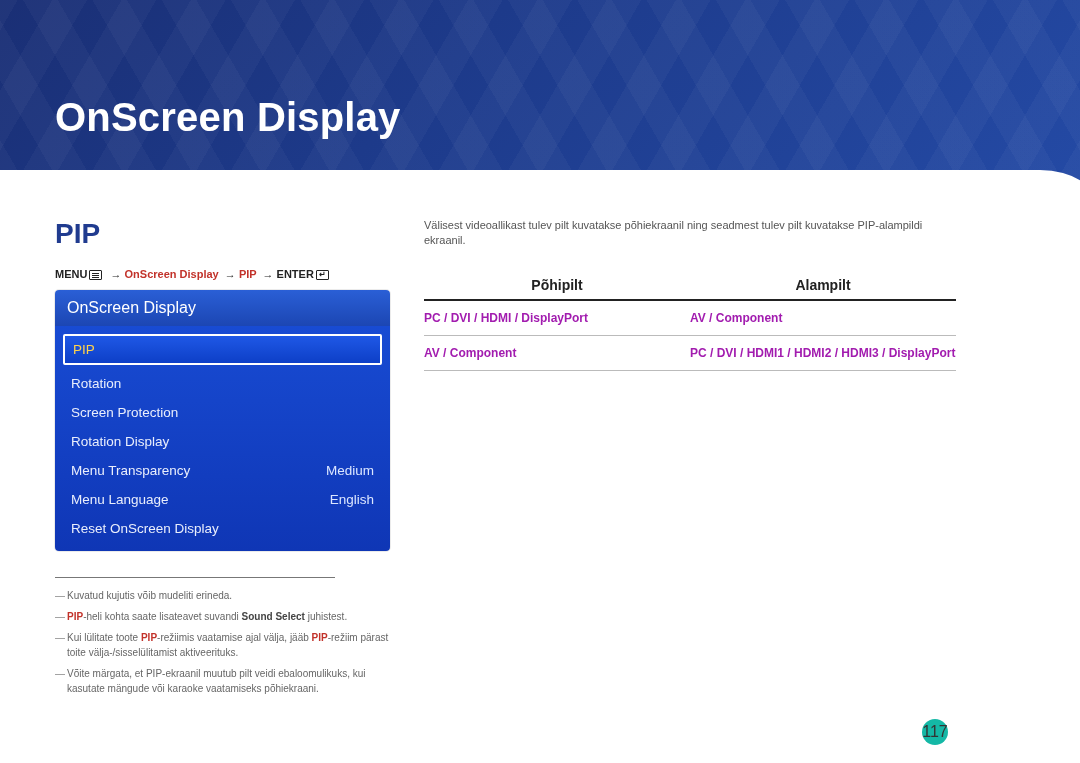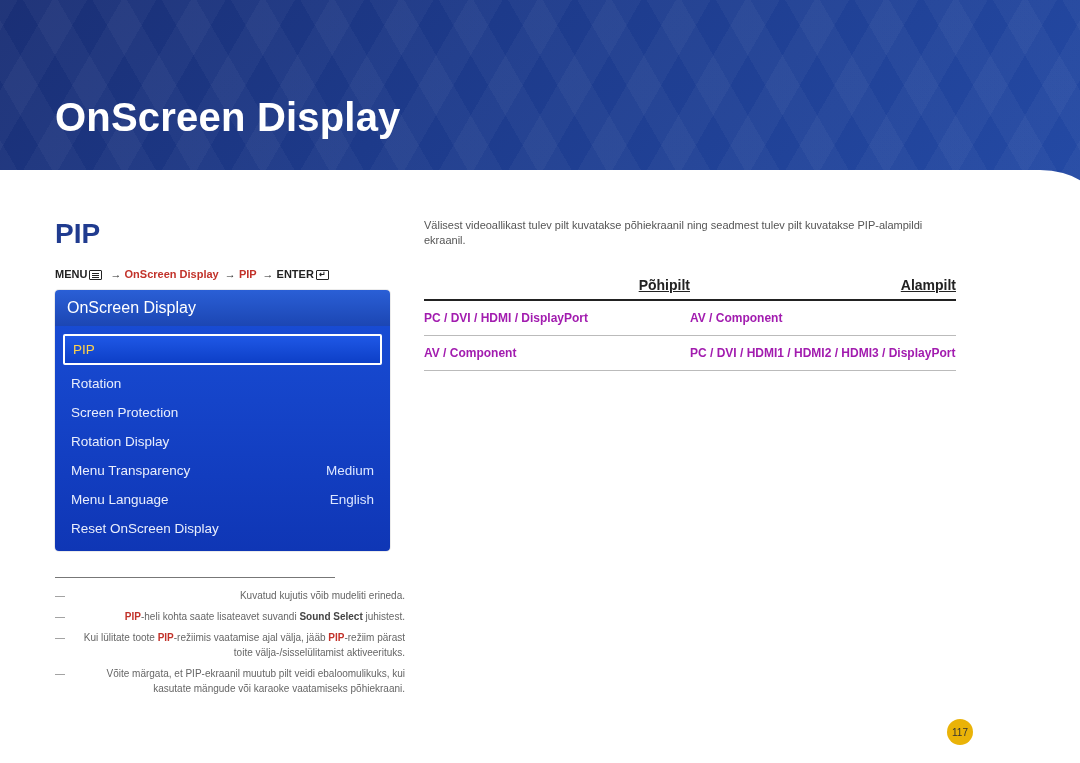--- a/index.html
+++ b/index.html
@@ -100,59 +100,58 @@
     background: linear-gradient(#1f58e6, #0d3fc7);
     border: 2px solid #fff;
     color: #ffd24a;
     margin-bottom: 4px;
     padding: 6px 8px;
   }
   .osd-row .val { color: #dbe6ff; }
 
   .rule { border: none; border-top: 1px solid #777; margin: 26px 0 10px; width: 280px; }
 
-  .notes { font-size: 10px; color: #666; line-height: 1.5; width: 350px; text-align: right; }
+  .notes { font-size: 10px; color: #666; line-height: 1.5; width: 350px; }
   .notes .note { position: relative; padding-left: 12px; margin-bottom: 6px; }
   .notes .note::before { content: "―"; position: absolute; left: 0; top: 0; color: #888; }
   .notes .hl { color: #c2322a; font-weight: 700; }
   .notes b { color: #444; font-weight: 700; }
 
   
   .h2 { font-size: 22px; font-weight: 700; color: #222; margin-bottom: 12px; }
   .desc { font-size: 11px; color: #555; margin-bottom: 22px; line-height: 1.4; }
 
   .tbl { width: 100%; border-collapse: collapse; }
   .tbl th {
-    text-align: right;
+    text-align: center;
     font-size: 14px;
     font-weight: 700;
     color: #222;
     padding: 6px 0;
     border-bottom: 2px solid #222;
     width: 50%;
-    text-decoration: underline;
   }
   .tbl td {
     font-size: 12px;
     font-weight: 700;
     color: #a21caf;
     padding: 10px 0;
     border-bottom: 1px solid #bbb;
     vertical-align: top;
   }
 
   .page-num {
     position: absolute;
-    right: 23px;
+    right: 48px;
     bottom: 18px;
     width: 26px; height: 26px;
     border-radius: 50%;
-    background: #eab308;
+    background: #14b8a6;
     color: #333;
-    font-size: 10px;
+    font-size: 16px;
     display: flex; align-items: center; justify-content: center;
   }
 </style>
 </head>
 <body>
 
 <div class="page">
 
   <div class="hero">
     <h1>OnScreen Display</h1>

